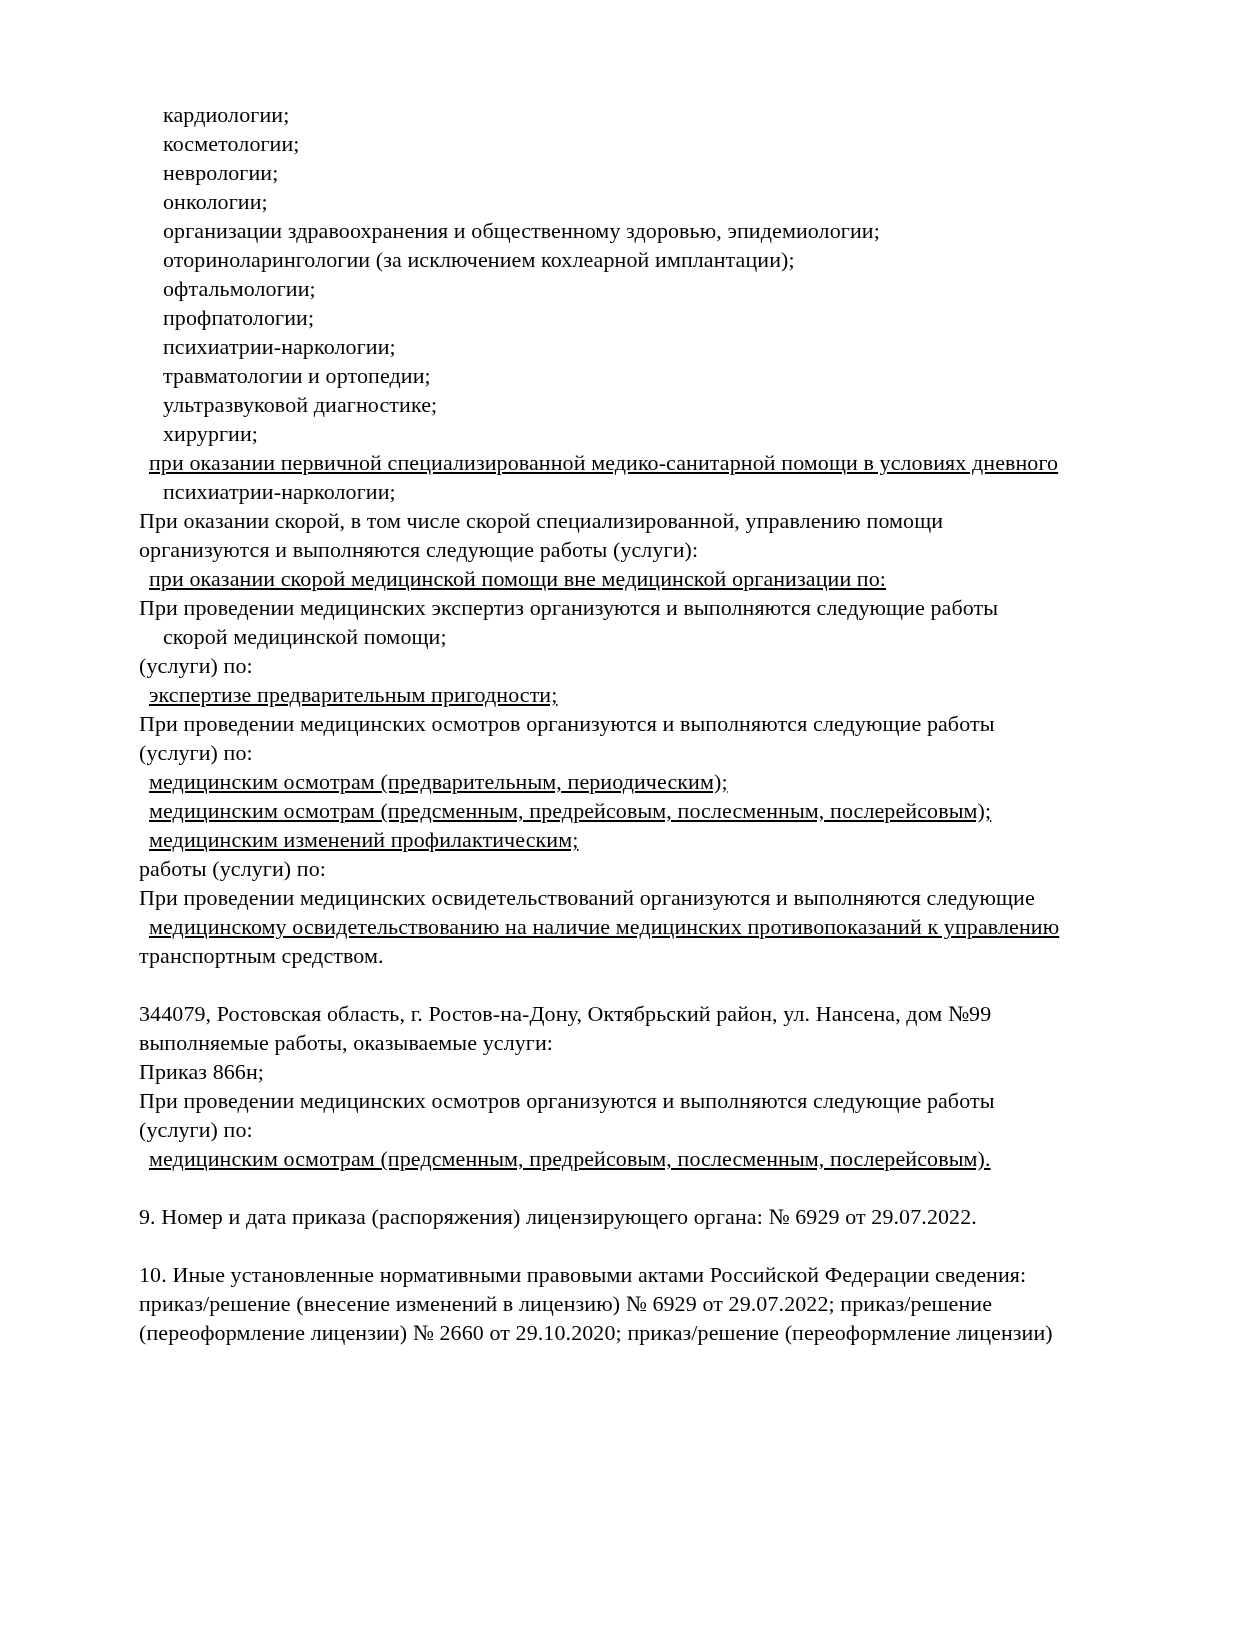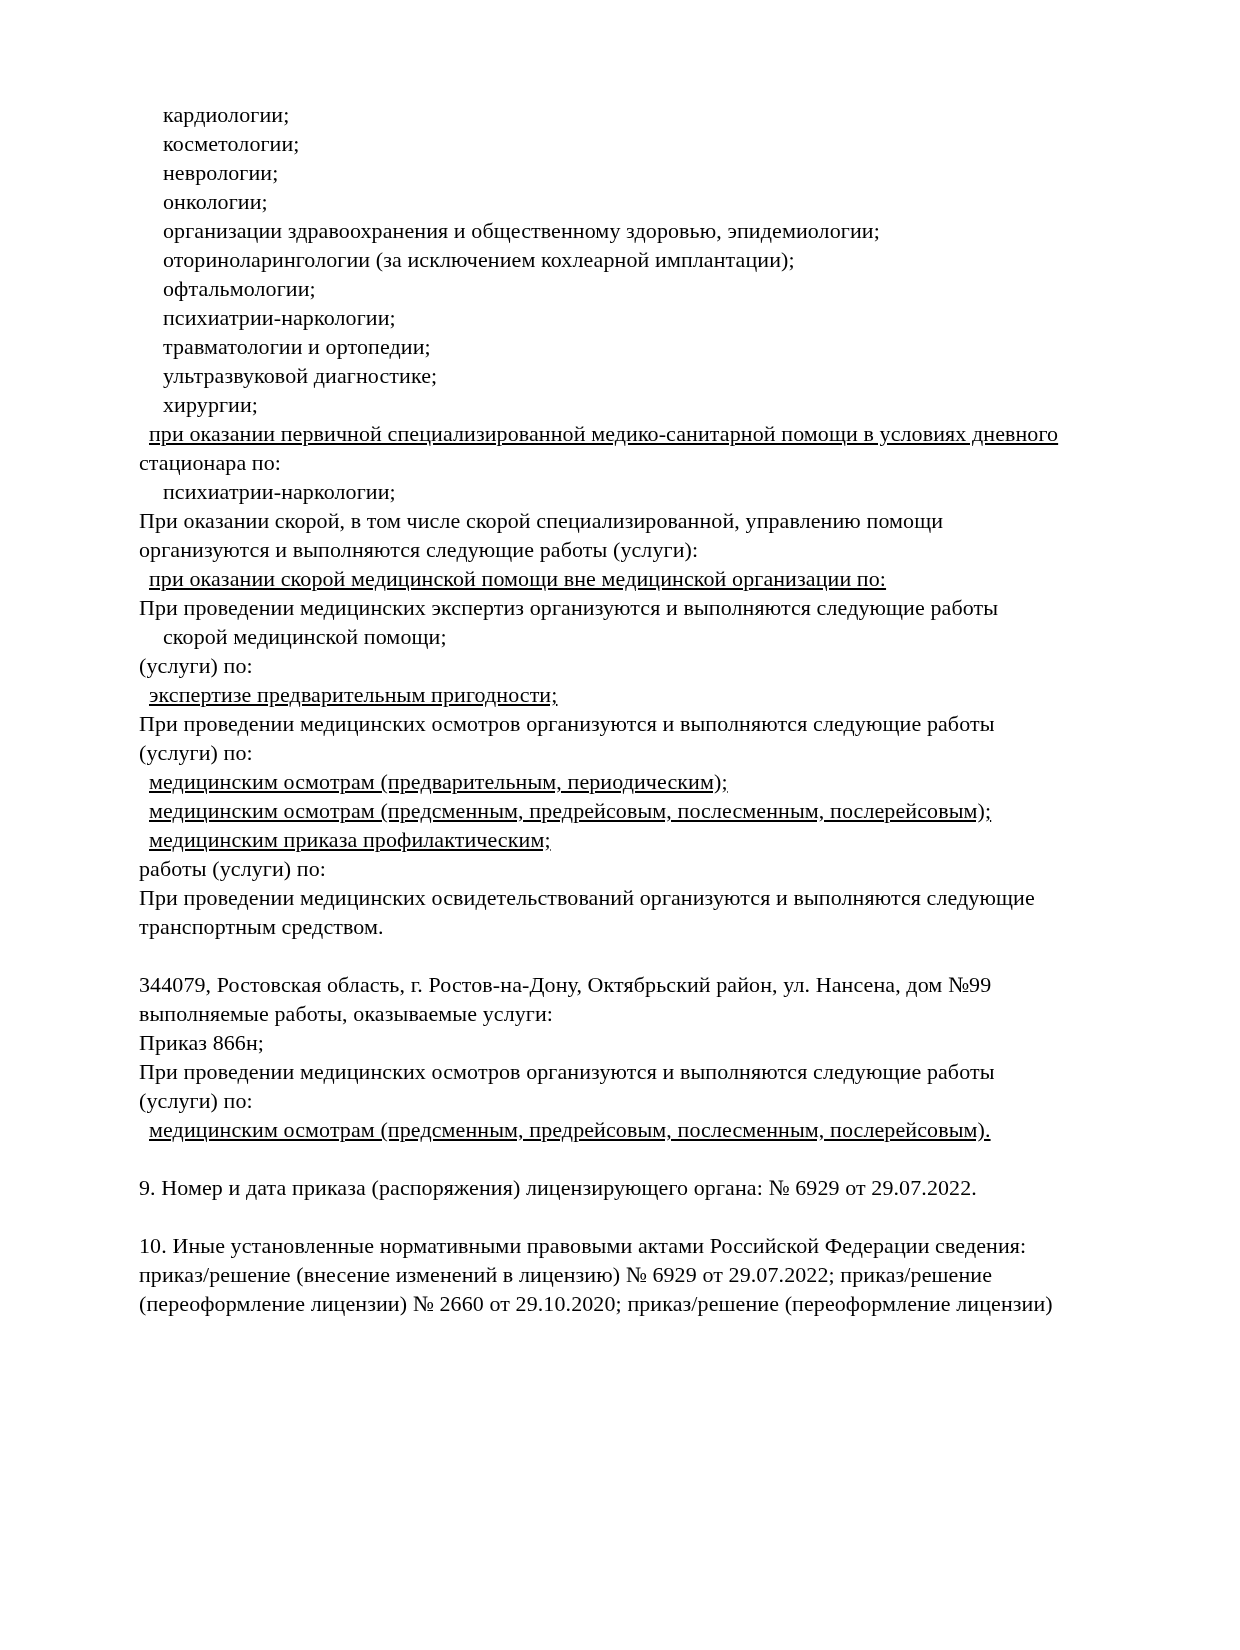--- a/index.html
+++ b/index.html
@@ -42,41 +42,42 @@
 
 <div class="page">
   <div class="text-block" id="text-block">
       <div class="line indent-2">кардиологии;</div>
       <div class="line indent-2">косметологии;</div>
       <div class="line indent-2">неврологии;</div>
       <div class="line indent-2">онкологии;</div>
       <div class="line indent-2">организации здравоохранения и общественному здоровью, эпидемиологии;</div>
       <div class="line indent-2">оториноларингологии (за исключением кохлеарной имплантации);</div>
       <div class="line indent-2">офтальмологии;</div>
+      <div class="line indent-2">профпатологии;</div>
       <div class="line indent-2">психиатрии-наркологии;</div>
       <div class="line indent-2">травматологии и ортопедии;</div>
       <div class="line indent-2">ультразвуковой диагностике;</div>
       <div class="line indent-2">хирургии;</div>
       <div class="line indent-1">при оказании первичной специализированной медико-санитарной помощи в условиях дневного</div>
-      <div class="line indent-0">стационара по:</div>
       <div class="line indent-2">психиатрии-наркологии;</div>
       <div class="line indent-0">При оказании скорой, в том числе скорой специализированной, управлению помощи</div>
       <div class="line indent-0">организуются и выполняются следующие работы (услуги):</div>
       <div class="line indent-1">при оказании скорой медицинской помощи вне медицинской организации по:</div>
       <div class="line indent-0">При проведении медицинских экспертиз организуются и выполняются следующие работы</div>
       <div class="line indent-2">скорой медицинской помощи;</div>
       <div class="line indent-0">(услуги) по:</div>
       <div class="line indent-1">экспертизе предварительным пригодности;</div>
       <div class="line indent-0">При проведении медицинских осмотров организуются и выполняются следующие работы</div>
       <div class="line indent-0">(услуги) по:</div>
       <div class="line indent-1">медицинским осмотрам (предварительным, периодическим);</div>
       <div class="line indent-1">медицинским осмотрам (предсменным, предрейсовым, послесменным, послерейсовым);</div>
-      <div class="line indent-1">медицинским приказа профилактическим;</div>
+      <div class="line indent-1">медицинским изменений профилактическим;</div>
       <div class="line indent-0">работы (услуги) по:</div>
       <div class="line indent-0">При проведении медицинских освидетельствований организуются и выполняются следующие</div>
+      <div class="line indent-1">медицинскому освидетельствованию на наличие медицинских противопоказаний к управлению</div>
       <div class="line indent-0">транспортным средством.</div>
       <div class="line indent-0"></div>
       <div class="line indent-0">344079, Ростовская область, г. Ростов-на-Дону, Октябрьский район, ул. Нансена, дом №99</div>
       <div class="line indent-0">выполняемые работы, оказываемые услуги:</div>
       <div class="line indent-0">Приказ 866н;</div>
       <div class="line indent-0">При проведении медицинских осмотров организуются и выполняются следующие работы</div>
       <div class="line indent-0">(услуги) по:</div>
       <div class="line indent-1">медицинским осмотрам (предсменным, предрейсовым, послесменным, послерейсовым).</div>
       <div class="line indent-0"></div>
       <div class="line indent-0">9. Номер и дата приказа (распоряжения) лицензирующего органа: № 6929 от 29.07.2022.</div>

